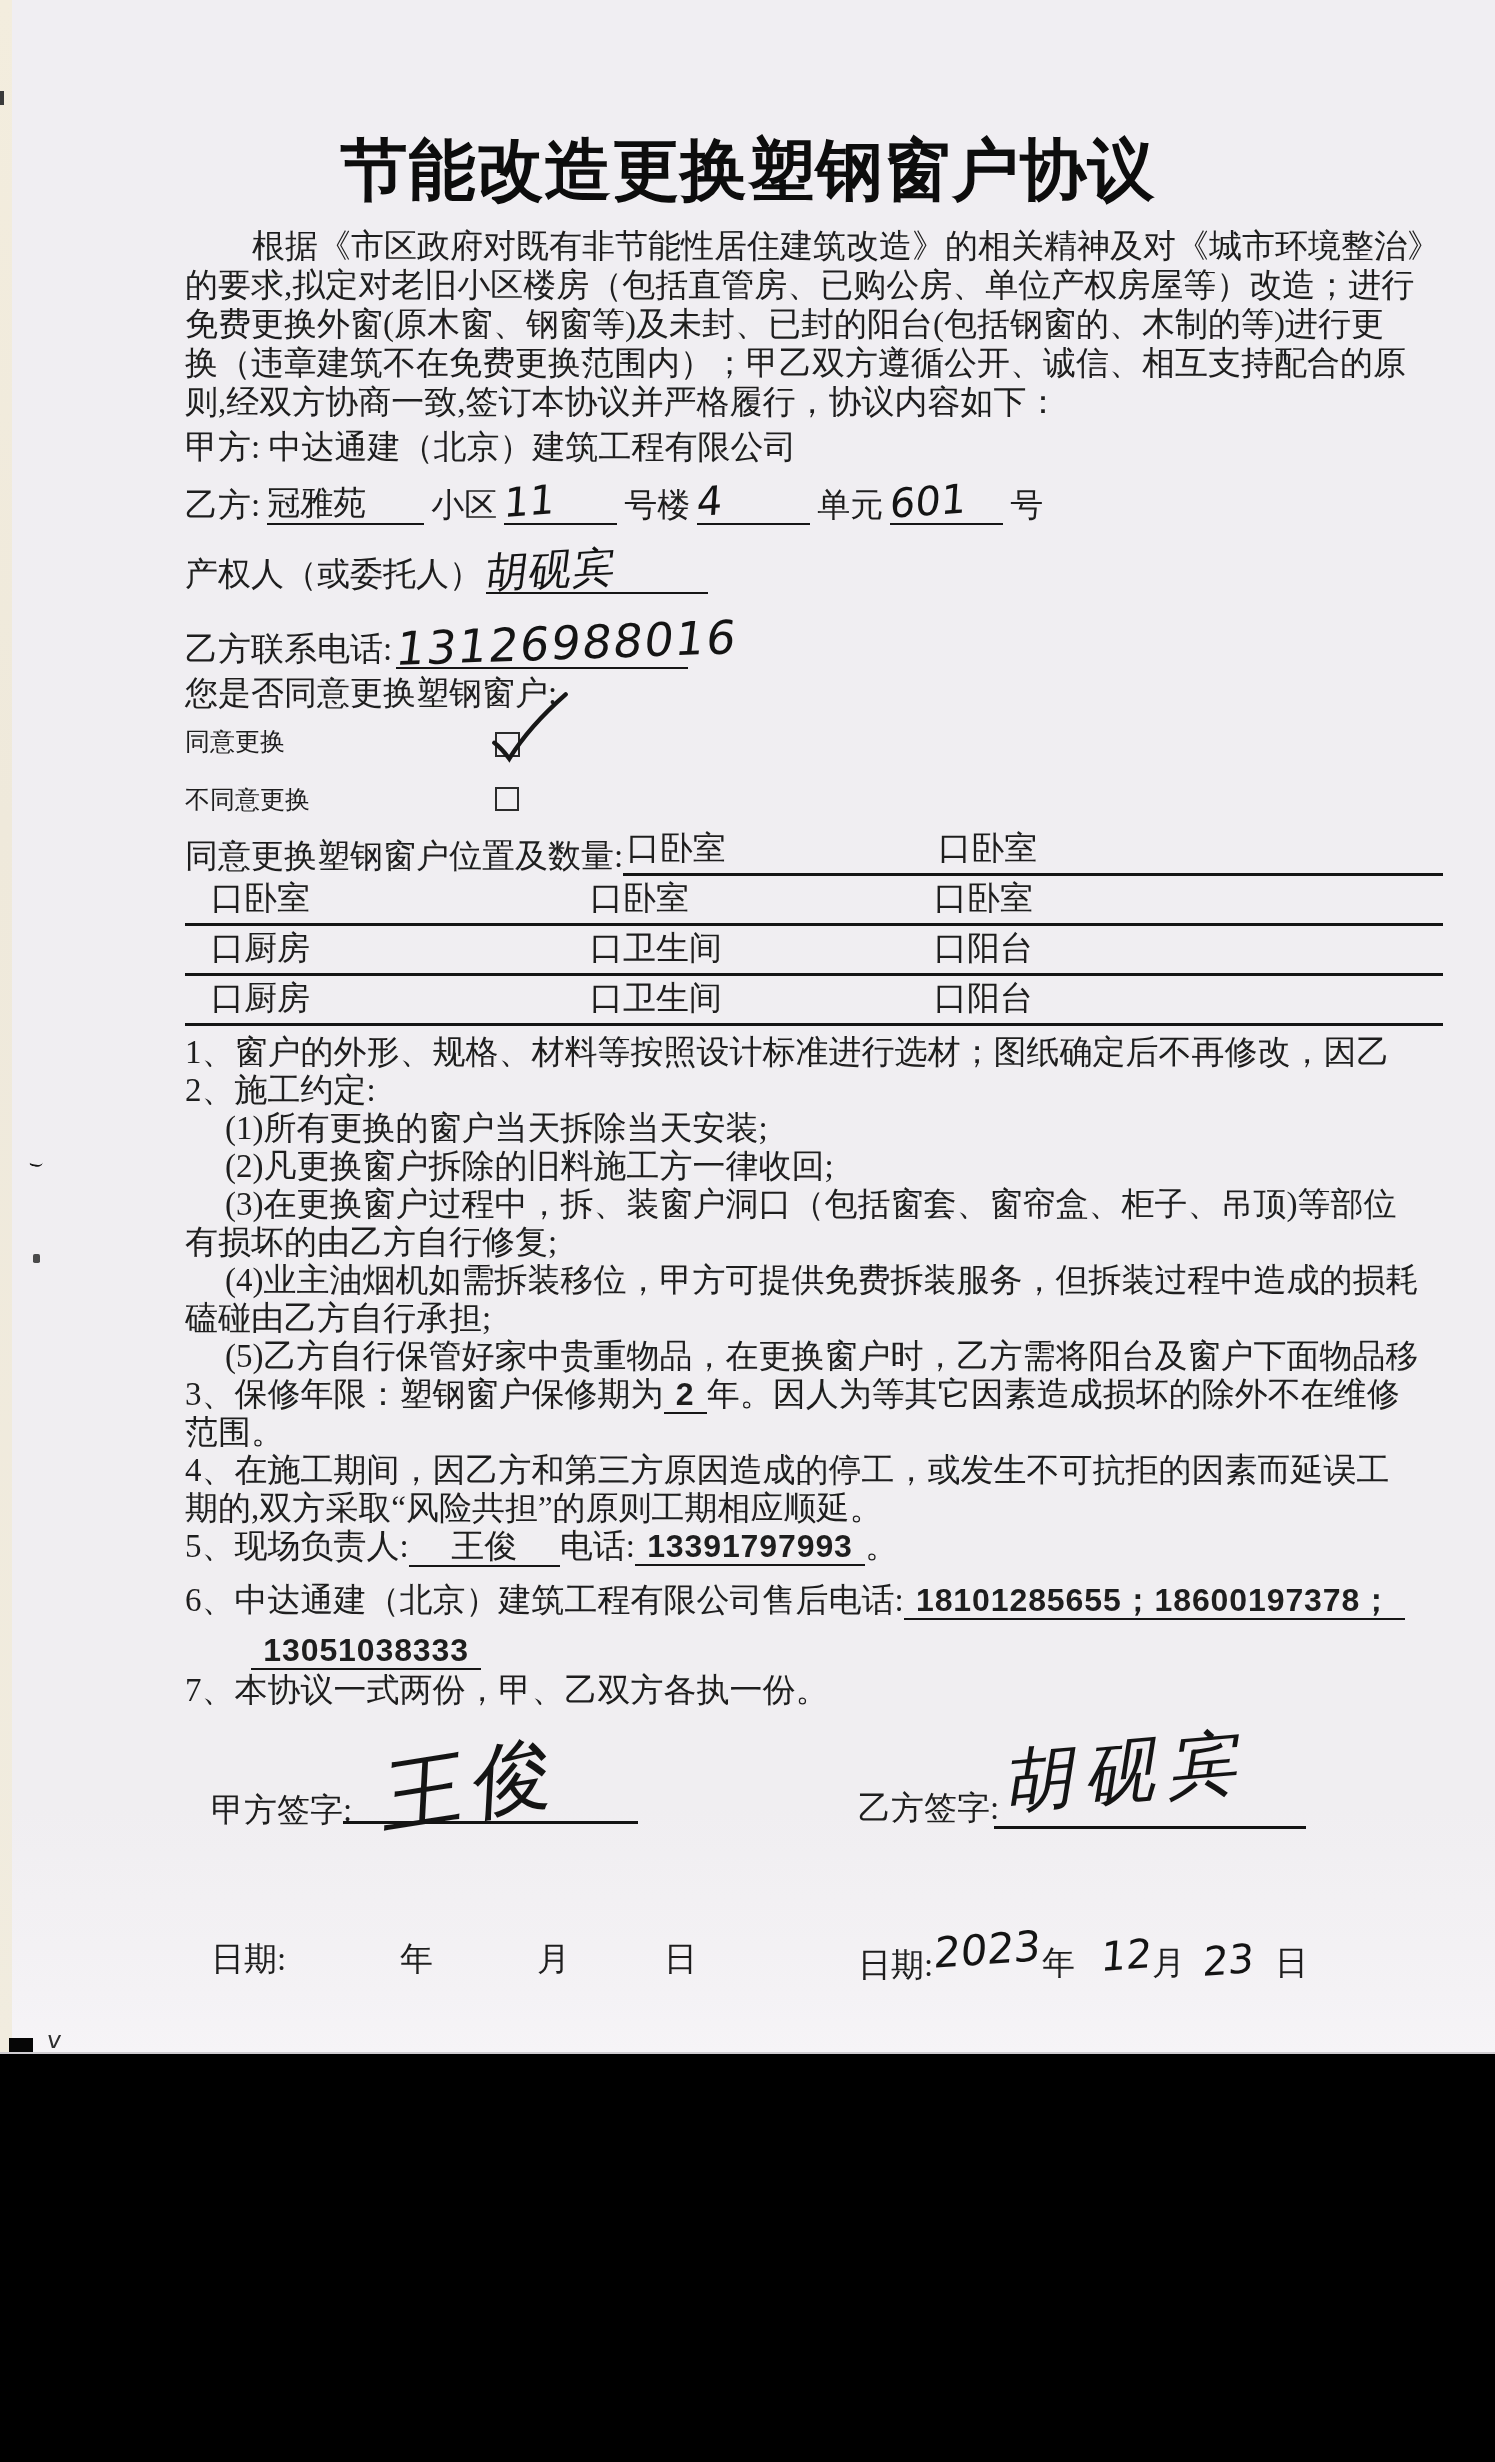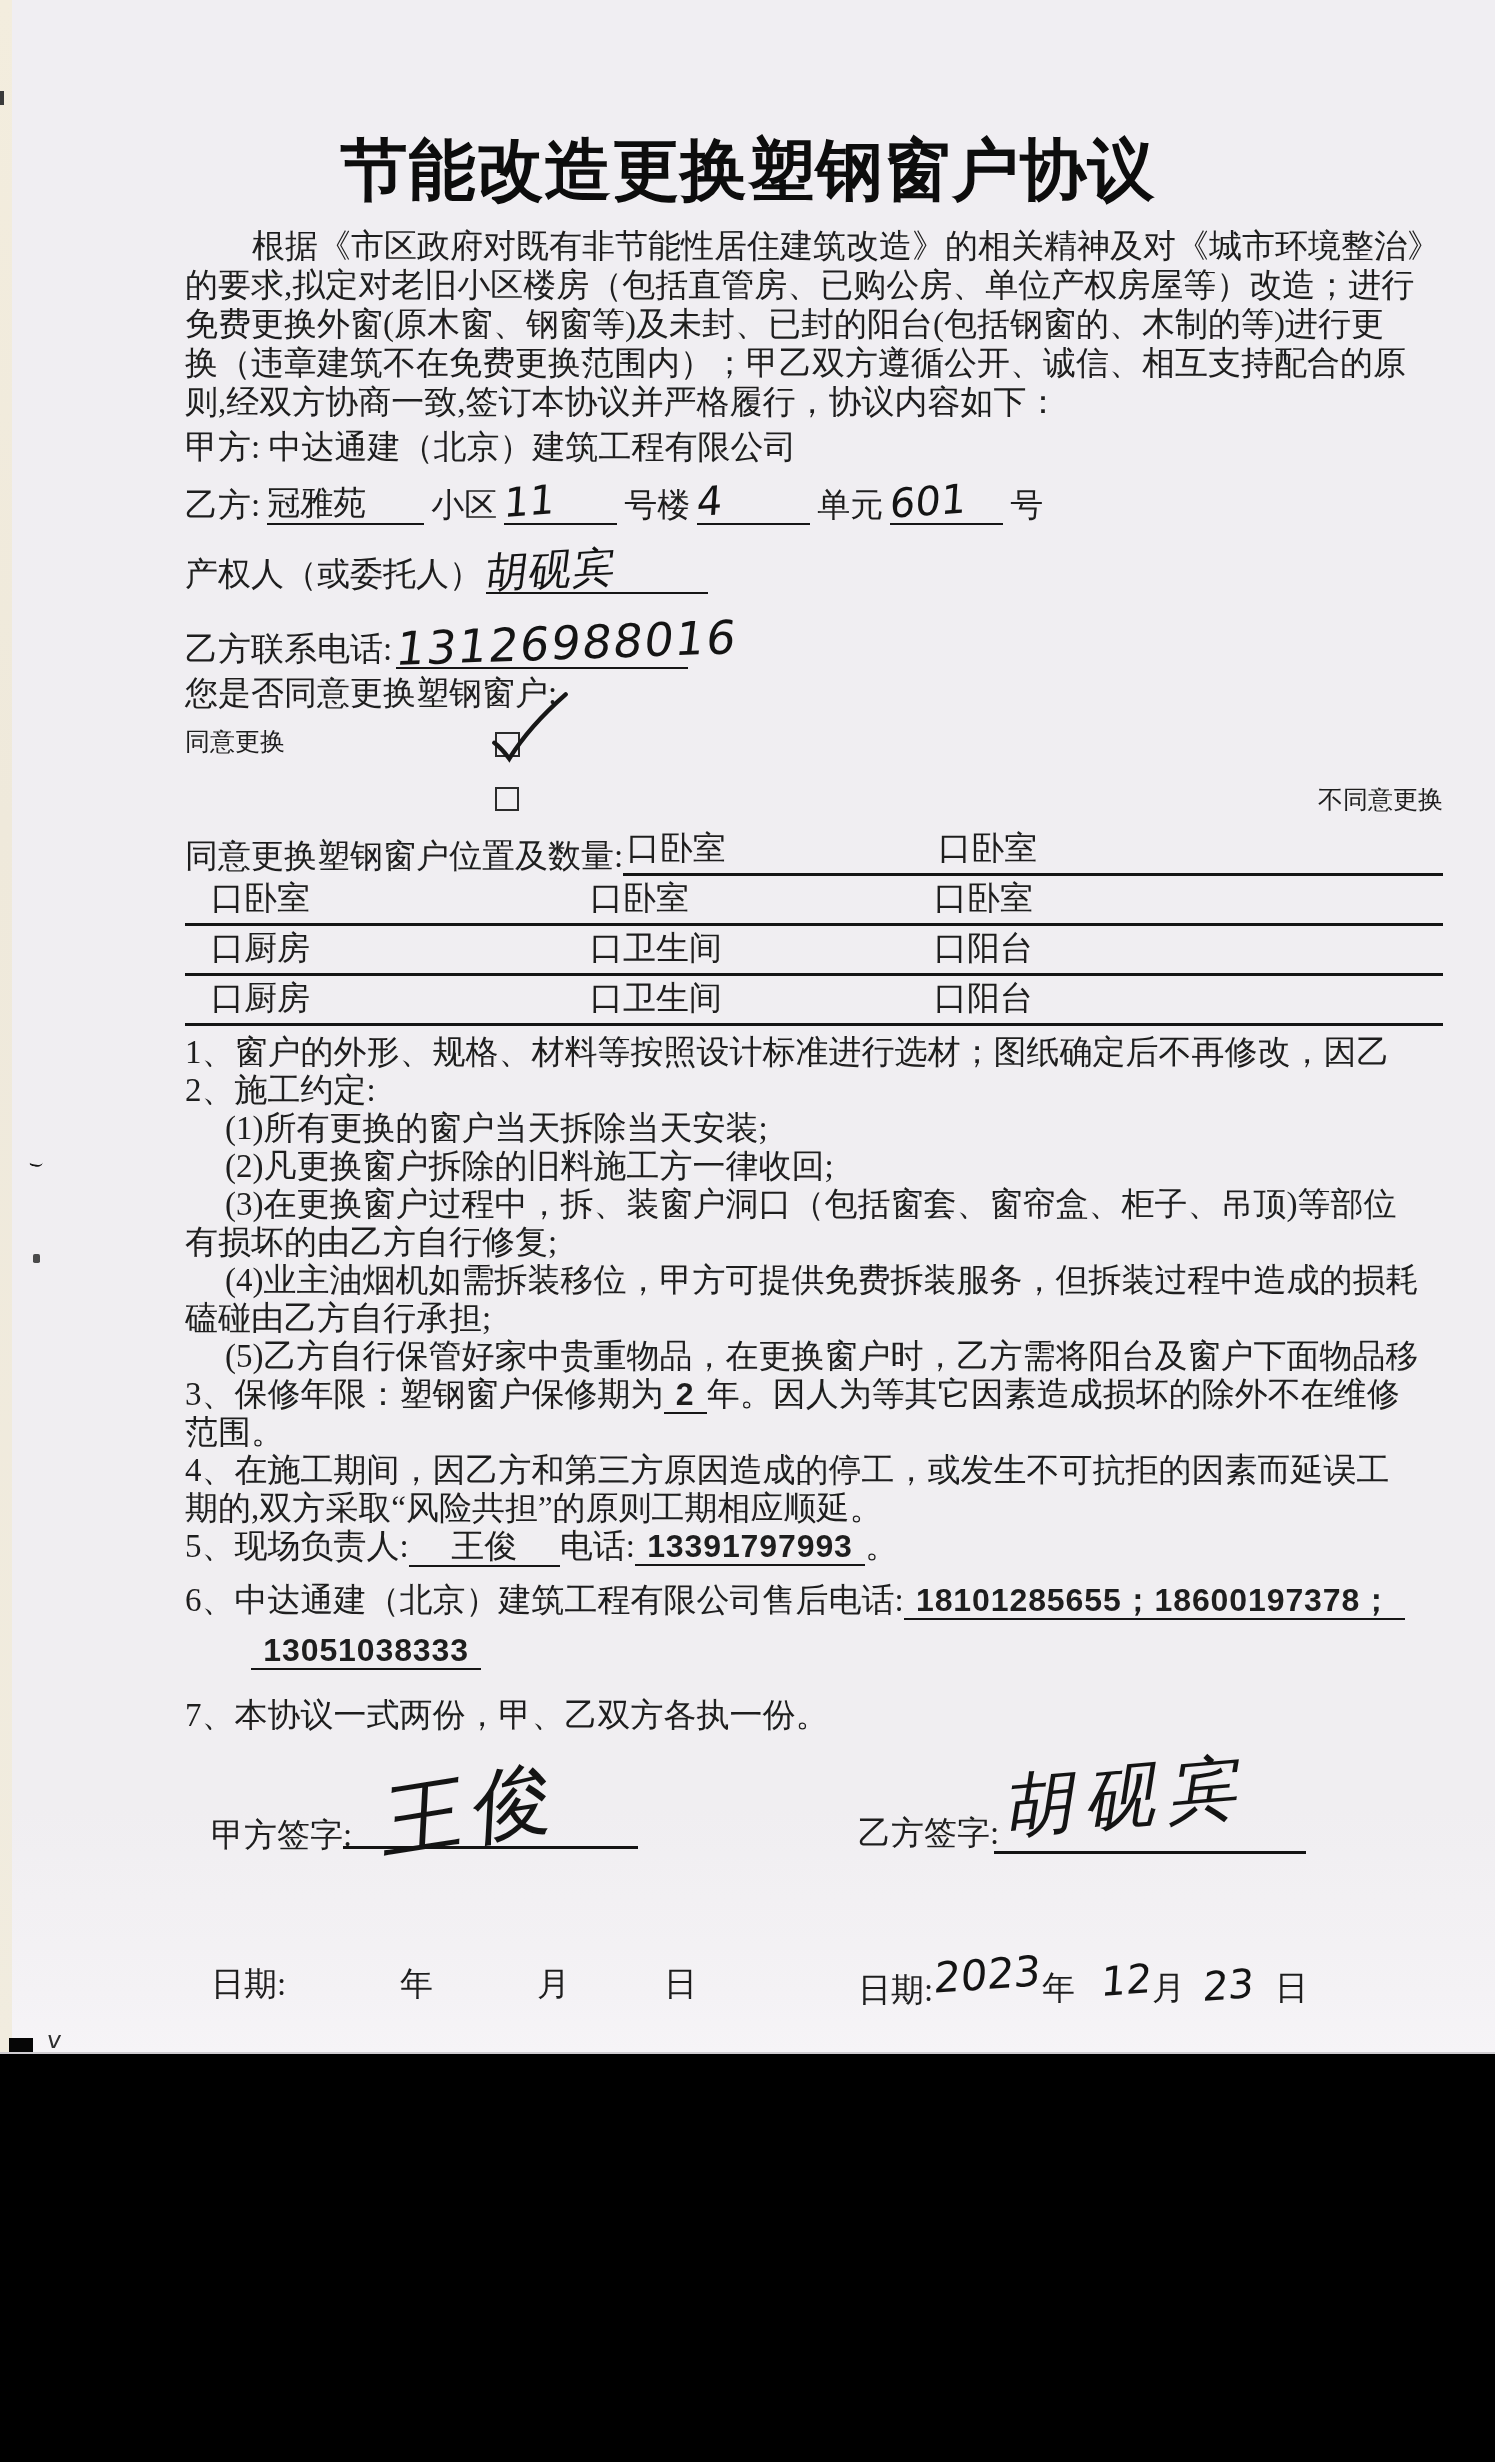--- a/index.html
+++ b/index.html
@@ -50,21 +50,21 @@
   .hw{
     font-family:"DejaVu Sans",sans-serif;color:#141414;
     display:inline-block;transform:rotate(-4deg) skewX(-8deg);
   }
   .hw-num{font-size:40px;line-height:26px;}
   .hw-name{font-size:42px;line-height:30px;letter-spacing:1.8px;transform:rotate(-3deg) skewX(-10deg);}
   .hw-phone{font-size:46px;line-height:30px;letter-spacing:1.8px;transform:rotate(-2deg) skewX(-9deg);}
   
   .question{margin-top:5.3px;}
   .optrow{position:relative;height:42px;margin-top:8.8px;font-size:25px;line-height:40px;color:#1e1e1e;}
-  .optrow.second{margin-top:16px;height:40px;text-align:right;}
+  .optrow.second{margin-top:16px;height:40px;}
   .cbox{
     position:absolute;left:310px;top:10.6px;width:21px;height:21px;
     border:2.6px solid #2b2b2b;background:transparent;
   }
   .optrow.second .cbox{top:7px;width:20px;height:20px;}
   .tick{position:absolute;left:303px;top:-32px;width:84px;height:74px;}
   
   .lochead{display:flex;align-items:flex-end;margin-top:12.3px;height:44px;font-size:33px;color:#1e1e1e;white-space:nowrap;}
   .lochead .lbl{line-height:39px;}
   .lhcells{flex:1;position:relative;height:42px;border-bottom:3.5px solid #151515;}
@@ -76,21 +76,21 @@
   .lc1{left:26px;}
   .lc2{left:405px;}
   .lc3{left:749px;}
   
   .clauses{margin-top:7px;}
   .ub{border-bottom:2.6px solid #161616;padding:0 12.3px;}
   .bold{font-weight:bold;font-family:"Liberation Sans","DejaVu Sans",sans-serif;font-size:32px;letter-spacing:0.9px;}
   .blank5a{border-bottom:2.6px solid #161616;display:inline-block;width:151px;text-align:center;}
   .c6a{margin-top:14px;}
   .c6b{margin-top:12.3px;padding-left:66px;}
-  .c7{margin-top:27px;}
+  .c7{margin-top:2px;}
   
   .sigrow{position:relative;height:101px;margin-top:26px;font-size:33px;color:#1e1e1e;}
   .sigrow .slabel{position:absolute;white-space:nowrap;}
   .sl-a{left:26px;top:53px;}
   .sl-b{left:673px;top:51px;}
   .sigline{position:absolute;border-bottom:3.5px solid #141414;}
   .sla{left:158px;top:86px;width:295px;}
   .slb{left:809px;top:91px;width:312px;}
   .signame-a{position:absolute;left:198px;top:-4.4px;font-size:81px;transform:rotate(-9deg) skewX(-12deg);letter-spacing:8.8px;}
   .signame-b{position:absolute;left:822px;top:-10.6px;font-size:70px;transform:rotate(-5deg) skewX(-14deg);letter-spacing:12.3px;}

